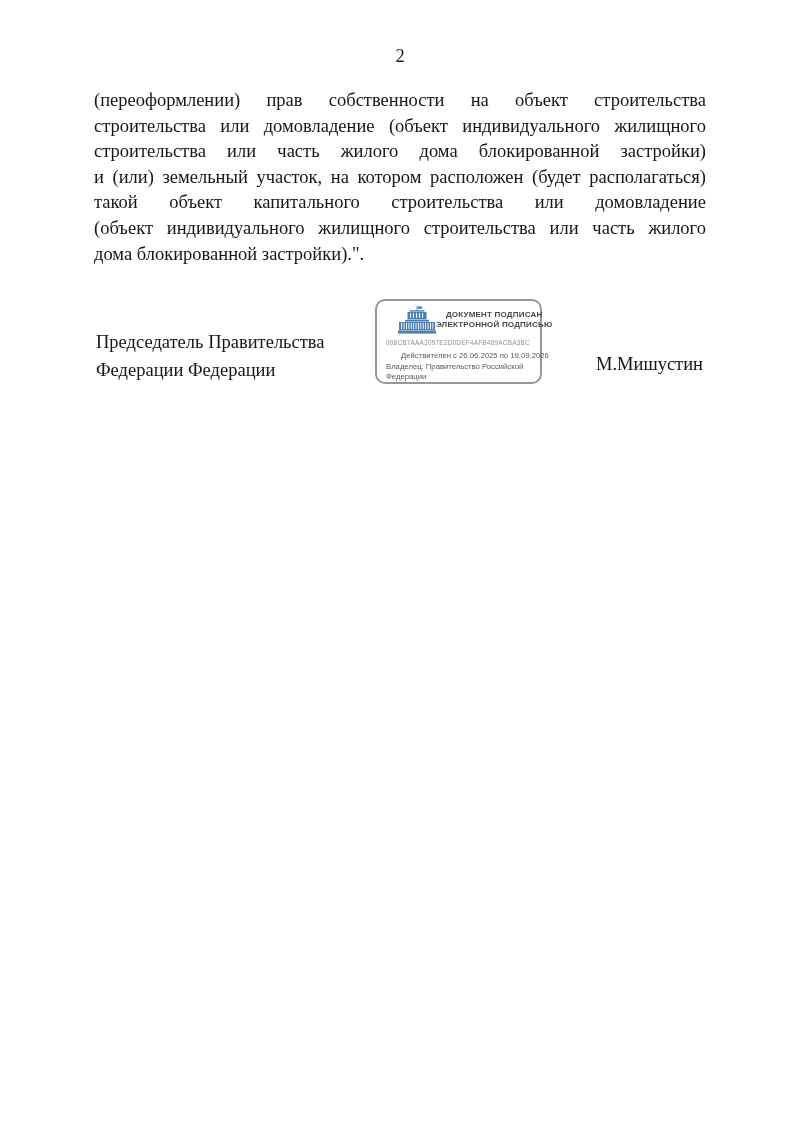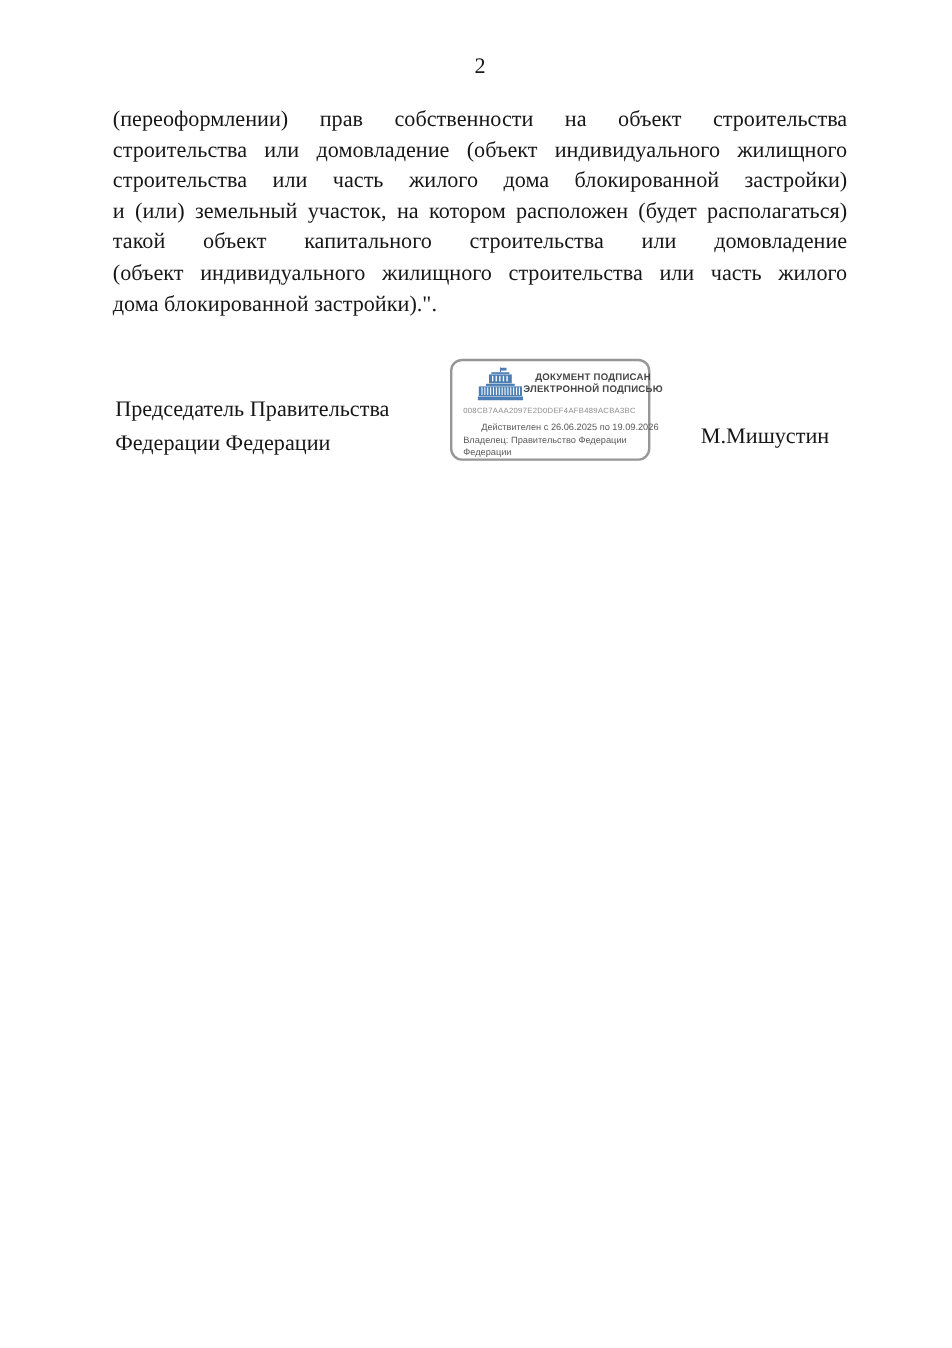--- a/index.html
+++ b/index.html
@@ -29,21 +29,21 @@
     text-align: justify;
     text-align-last: justify;
   }
   .doc-line.last { text-align-last: left; }
   .sign-title {
     position: absolute; left: 96px; top: 328px; width: 232px;
     text-align: left;
     font-size: 18.5px; line-height: 28px; color: #161616;
   }
   .sign-name {
-    position: absolute; top: 354px; right: 102px;
+    position: absolute; top: 354px; right: 90px;
     font-size: 18.5px; color: #161616;
   }
   .stamp {
     position: absolute; left: 375px; top: 299px;
     width: 167px; height: 85px;
     box-sizing: border-box;
     border: 2px solid var(--stamp-border, #979797);
     border-radius: 10px;
     background: #ffffff;
     font-family: "Liberation Sans", sans-serif;
@@ -140,20 +140,20 @@
         </g>
       </svg>
       <div class="stamp-title">
         <div>ДОКУМЕНТ ПОДПИСАН</div>
         <div>ЭЛЕКТРОННОЙ ПОДПИСЬЮ</div>
       </div>
     </div>
     <div class="stamp-cert">008CB7AAA2097E2D0DEF4AFB489ACBA3BC</div>
     <div class="stamp-validity">Действителен с 26.06.2025 по 19.09.2026</div>
     <div class="stamp-owner">
-      <div>Владелец: Правительство Федерации</div>
+      <div>Владелец: Правительство Российской</div>
       <div>Федерации</div>
     </div>
   </div>
 
   <div class="sign-name">М.Мишустин</div>
 
 </div>
 
 </body></html>

